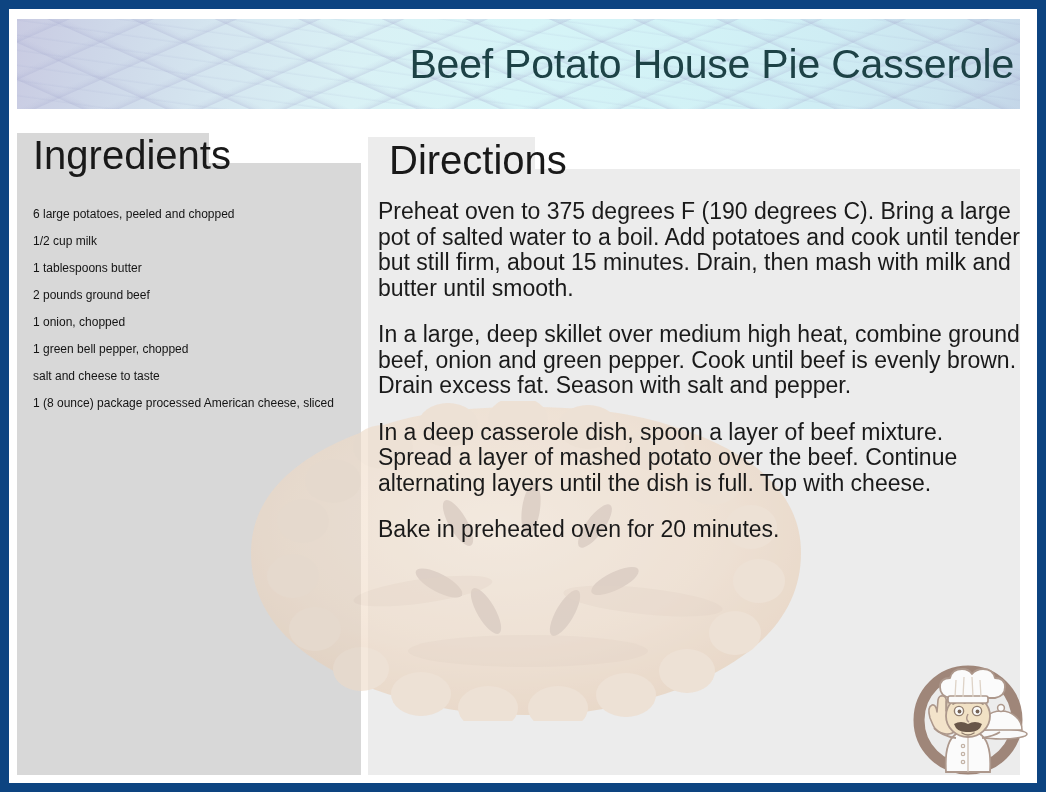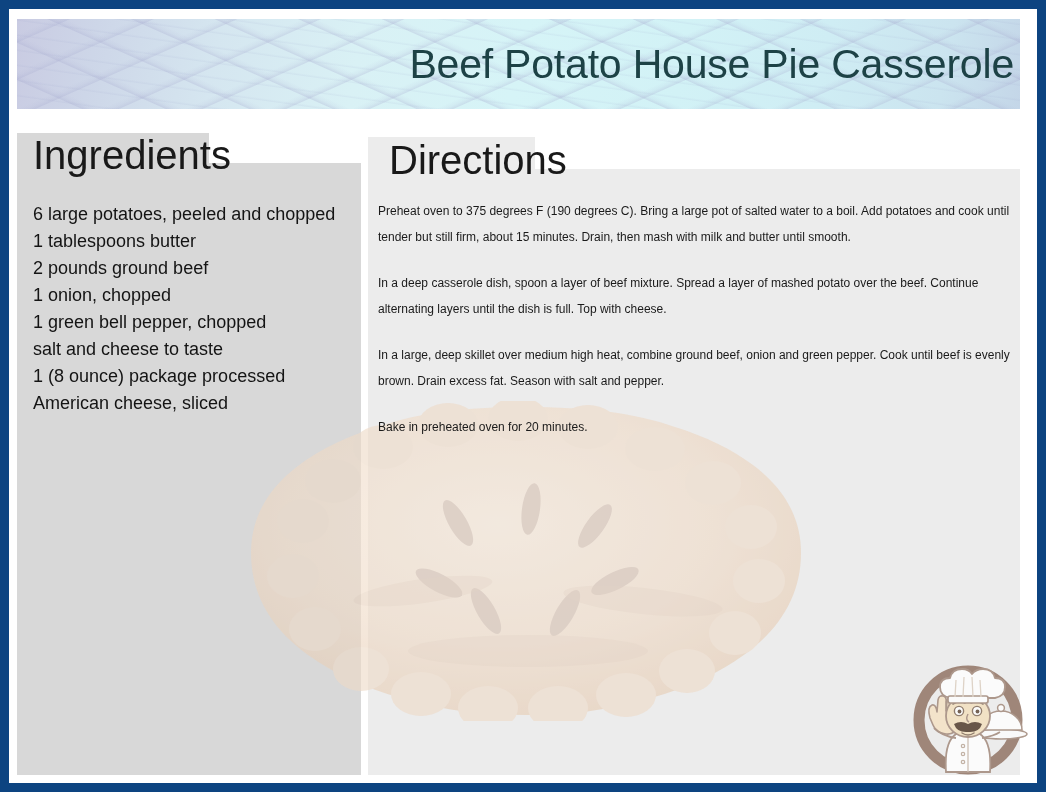--- a/index.html
+++ b/index.html
@@ -143,32 +143,32 @@
     opacity: 0.62;
     pointer-events: none;
   }
 
   
   .ingredients-list {
     position: absolute;
     left: 24px;
     top: 192px;
     width: 316px;
-    font-size: 18px;
+    font-size: 12px;
     line-height: 27px;
     color: #141414;
   }
   .ingredients-list .ing-item { margin: 0; }
 
   .directions-body {
     position: absolute;
     left: 369px;
     top: 190px;
     width: 645px;
-    font-size: 12px;
+    font-size: 23px;
     line-height: 25.5px;
     color: #1a1a1a;
   }
   .directions-body p {
     margin: 0 0 21px 0;
   }
   .directions-body p:last-child { margin-bottom: 12px; }
 
   
   .chef-logo {
@@ -260,32 +260,33 @@
     <div class="tab-ingredients">
       <div class="tab-label">Ingredients</div>
     </div>
 
     <div class="tab-directions">
       <div class="tab-label">Directions</div>
     </div>
 
     <div class="ingredients-list">
       <div class="ing-item">6 large potatoes, peeled and chopped</div>
+      <div class="ing-item">1/2 cup milk</div>
       <div class="ing-item">1 tablespoons butter</div>
       <div class="ing-item">2 pounds ground beef</div>
       <div class="ing-item">1 onion, chopped</div>
       <div class="ing-item">1 green bell pepper, chopped</div>
       <div class="ing-item">salt and cheese to taste</div>
       <div class="ing-item">1 (8 ounce) package processed American cheese, sliced</div>
     </div>
 
     <div class="directions-body">
       <p>Preheat oven to 375 degrees F (190 degrees C). Bring a large pot of salted water to a boil. Add potatoes and cook until tender but still firm, about 15 minutes. Drain, then mash with milk and butter until smooth.</p>
+      <p>In a large, deep skillet over medium high heat, combine ground beef, onion and green pepper. Cook until beef is evenly brown. Drain excess fat. Season with salt and pepper.</p>
       <p>In a deep casserole dish, spoon a layer of beef mixture. Spread a layer of mashed potato over the beef. Continue alternating layers until the dish is full. Top with cheese.</p>
-      <p>In a large, deep skillet over medium high heat, combine ground beef, onion and green pepper. Cook until beef is evenly brown. Drain excess fat. Season with salt and pepper.</p>
       <p>Bake in preheated oven for 20 minutes.</p>
     </div>
 
     <svg class="chef-logo" viewBox="0 0 124 124">
 
       <circle cx="62" cy="66" r="49" fill="none" stroke="#8a6a59" stroke-width="11" opacity="0.85"></circle>
 
       <g>
         <ellipse cx="95" cy="80" rx="26" ry="5" fill="#fbfbfb" stroke="#a89184" stroke-width="1.6"></ellipse>
         <path d="M74 76 A21 19 0 0 1 116 76 Z" fill="#fdfdfd" stroke="#a89184" stroke-width="1.6"></path>

